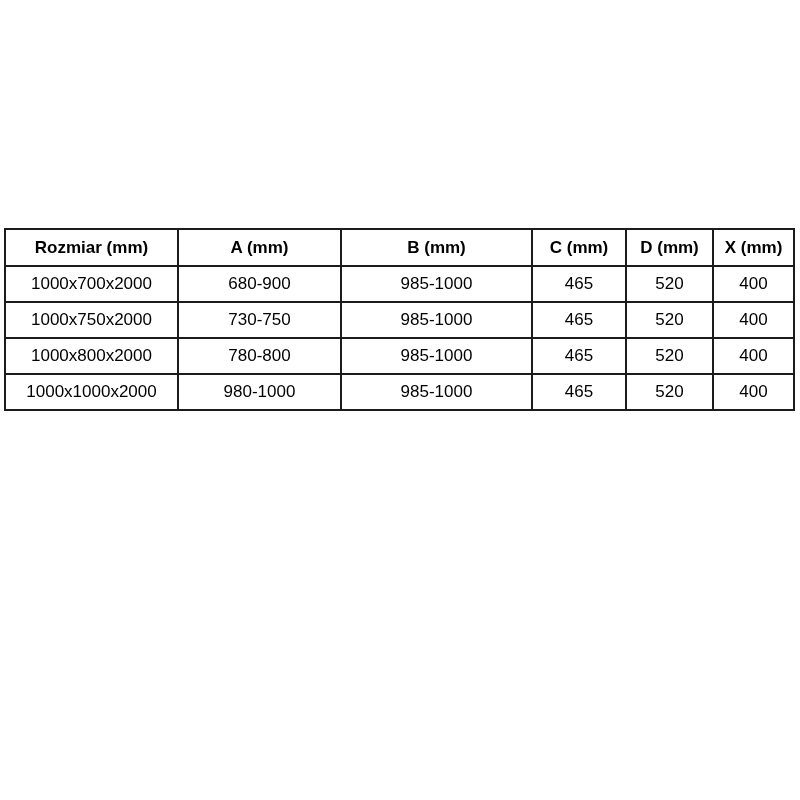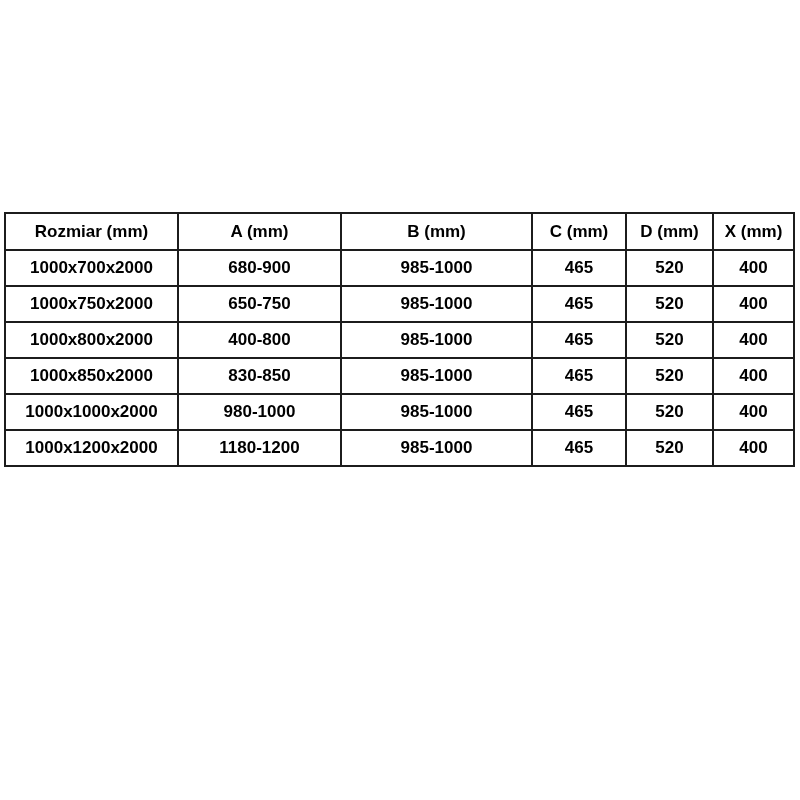--- a/index.html
+++ b/index.html
@@ -13,41 +13,41 @@
   .page {
     position: relative;
     width: 800px;
     height: 800px;
     background: #ffffff;
     overflow: hidden;
   }
   .spec-table {
     position: absolute;
     left: 4px;
-    top: 212px;
+    top: 228px;
     border-collapse: collapse;
     table-layout: fixed;
     background: #ffffff;
     color: #000000;
   }
   .spec-table th, .spec-table td {
     border: 2px solid #1c1c1c;
     text-align: center;
     vertical-align: middle;
     padding: 0;
     font-size: 17px;
     white-space: nowrap;
     overflow: hidden;
   }
   .spec-table th {
     font-weight: bold;
     height: 35px;
   }
   .spec-table td {
-    font-weight: bold;
+    font-weight: normal;
     height: 34px;
   }
 </style>
 </head>
 <body>
 
 <div class="page">
   <table class="spec-table">
     <colgroup>
       <col style="width:173px">
@@ -71,53 +71,37 @@
       <tr>
         <td>1000x700x2000</td>
         <td>680-900</td>
         <td>985-1000</td>
         <td>465</td>
         <td>520</td>
         <td>400</td>
       </tr>
       <tr>
         <td>1000x750x2000</td>
-        <td>650-750</td>
+        <td>730-750</td>
         <td>985-1000</td>
         <td>465</td>
         <td>520</td>
         <td>400</td>
       </tr>
       <tr>
         <td>1000x800x2000</td>
-        <td>400-800</td>
-        <td>985-1000</td>
-        <td>465</td>
-        <td>520</td>
-        <td>400</td>
-      </tr>
-      <tr>
-        <td>1000x850x2000</td>
-        <td>830-850</td>
+        <td>780-800</td>
         <td>985-1000</td>
         <td>465</td>
         <td>520</td>
         <td>400</td>
       </tr>
       <tr>
         <td>1000x1000x2000</td>
         <td>980-1000</td>
         <td>985-1000</td>
         <td>465</td>
         <td>520</td>
         <td>400</td>
       </tr>
-      <tr>
-        <td>1000x1200x2000</td>
-        <td>1180-1200</td>
-        <td>985-1000</td>
-        <td>465</td>
-        <td>520</td>
-        <td>400</td>
-      </tr>
     </tbody>
   </table>
 </div>
 
 </body></html>

